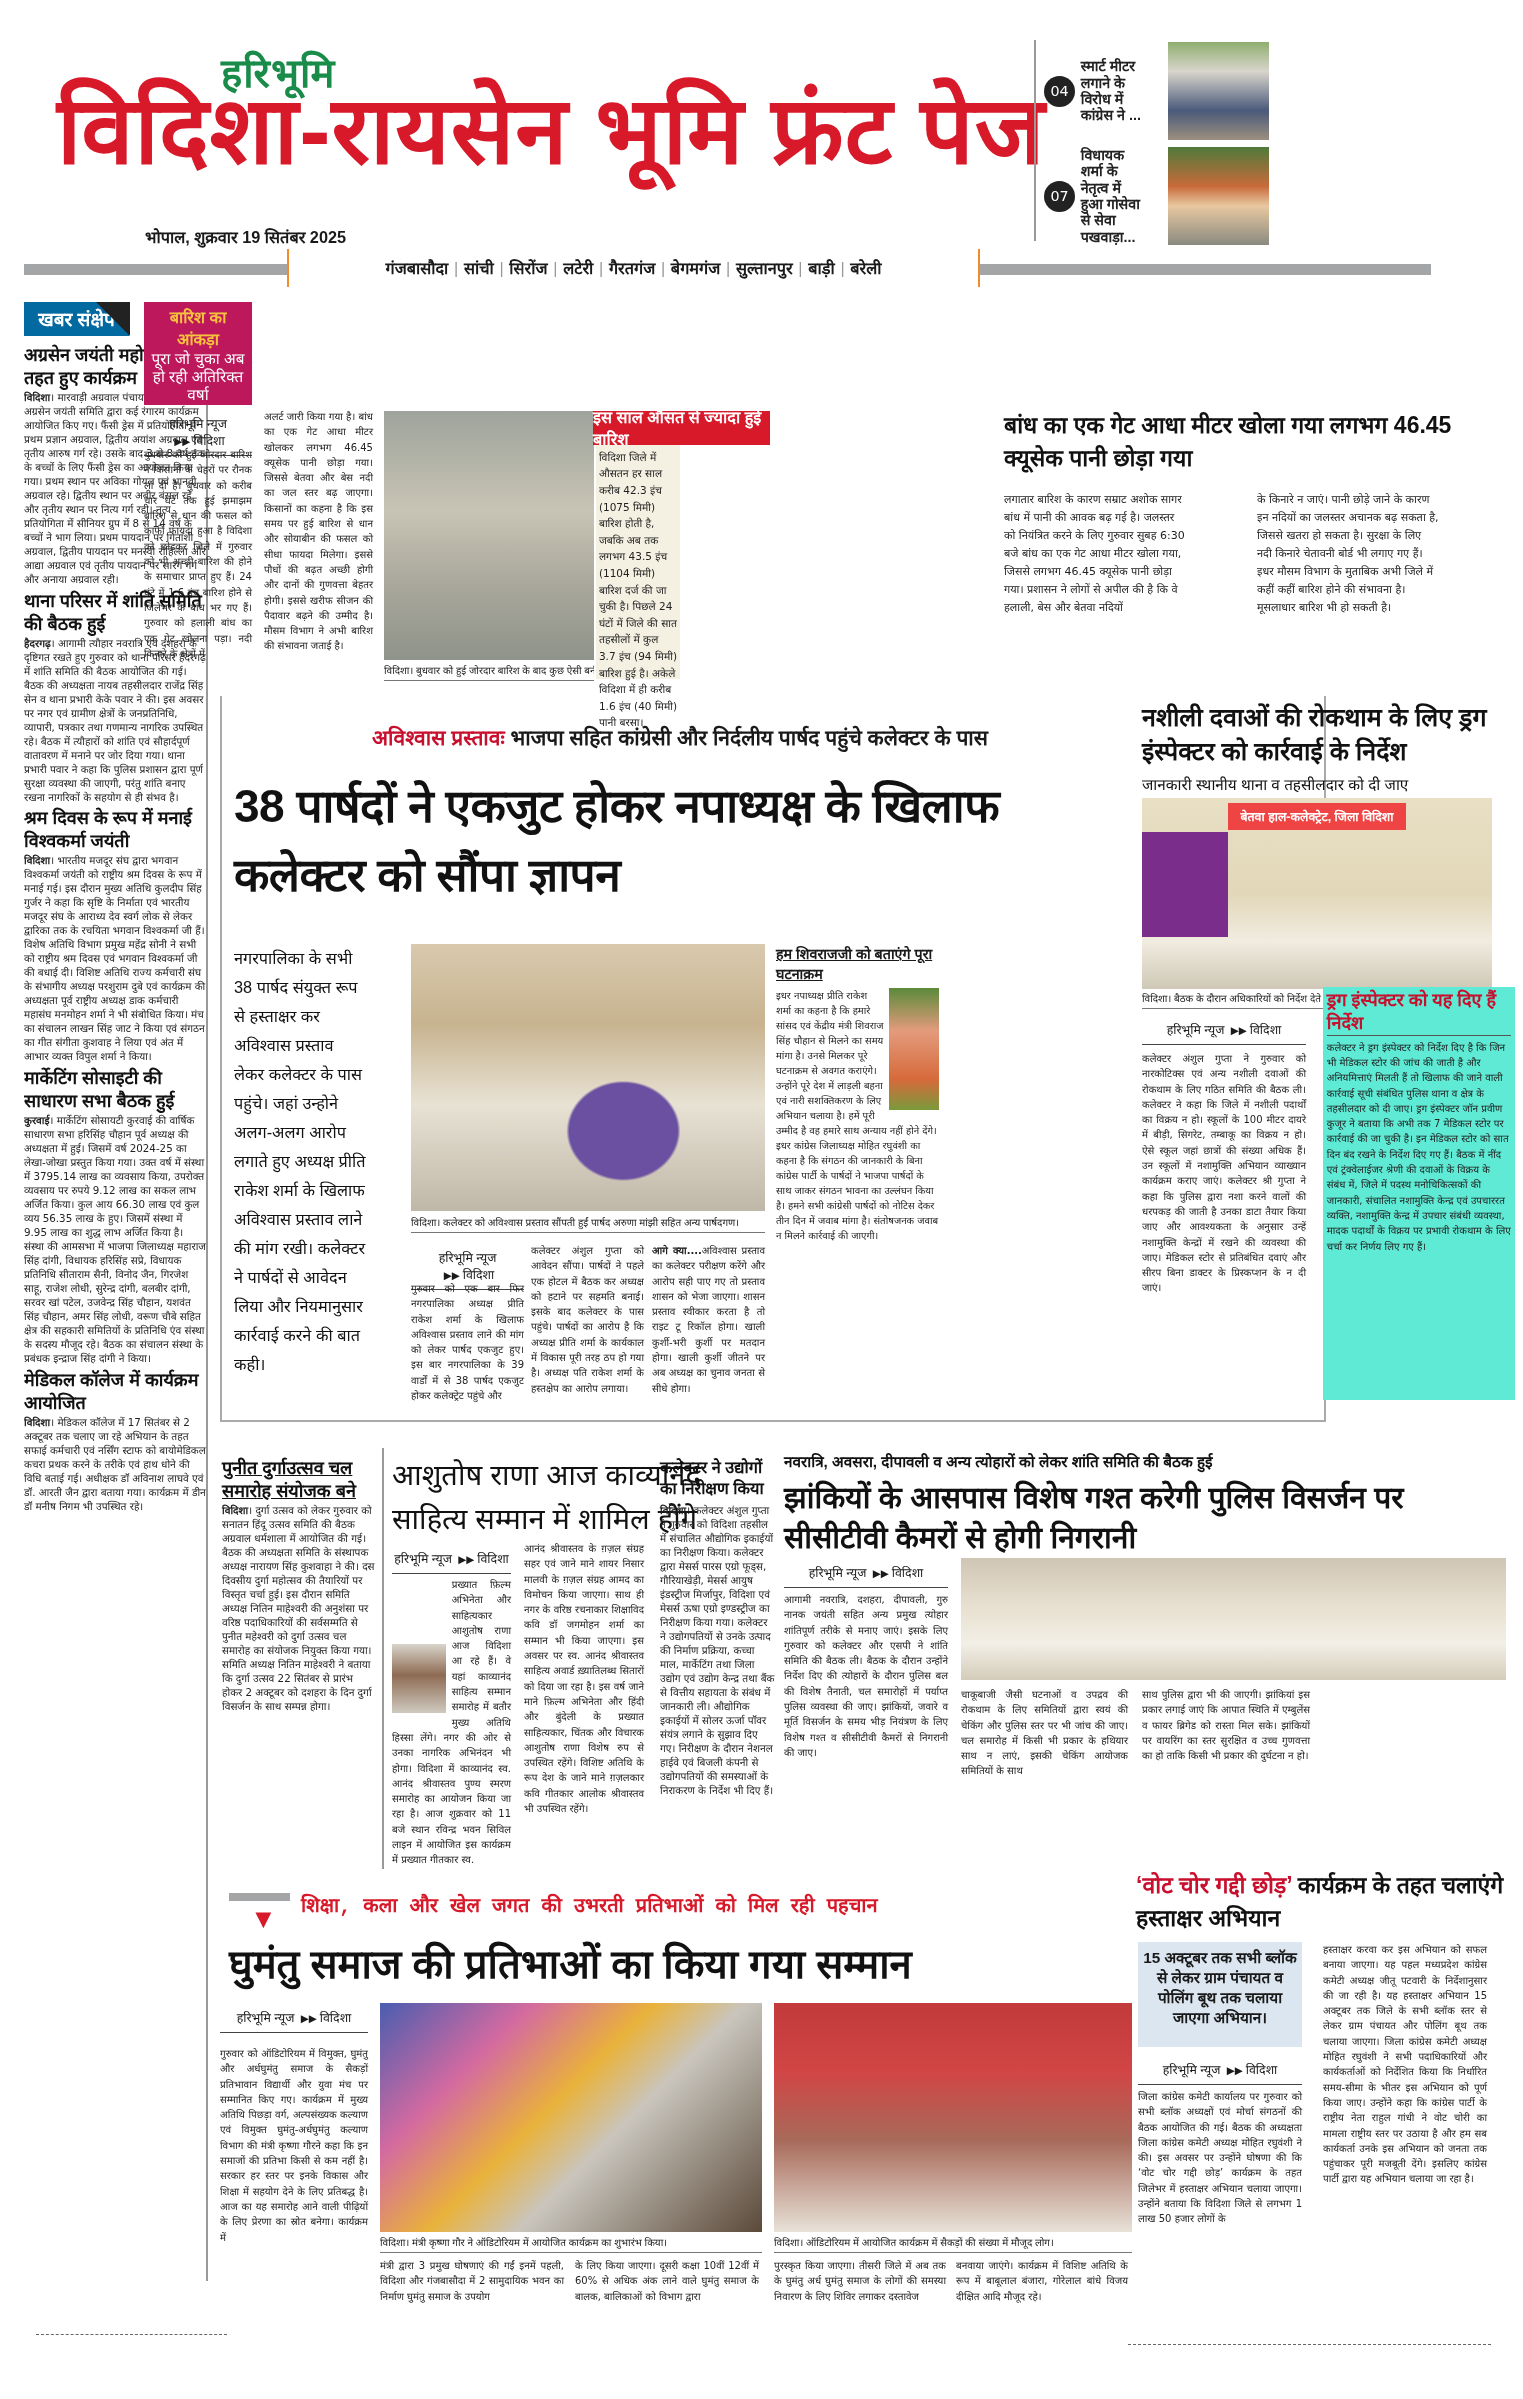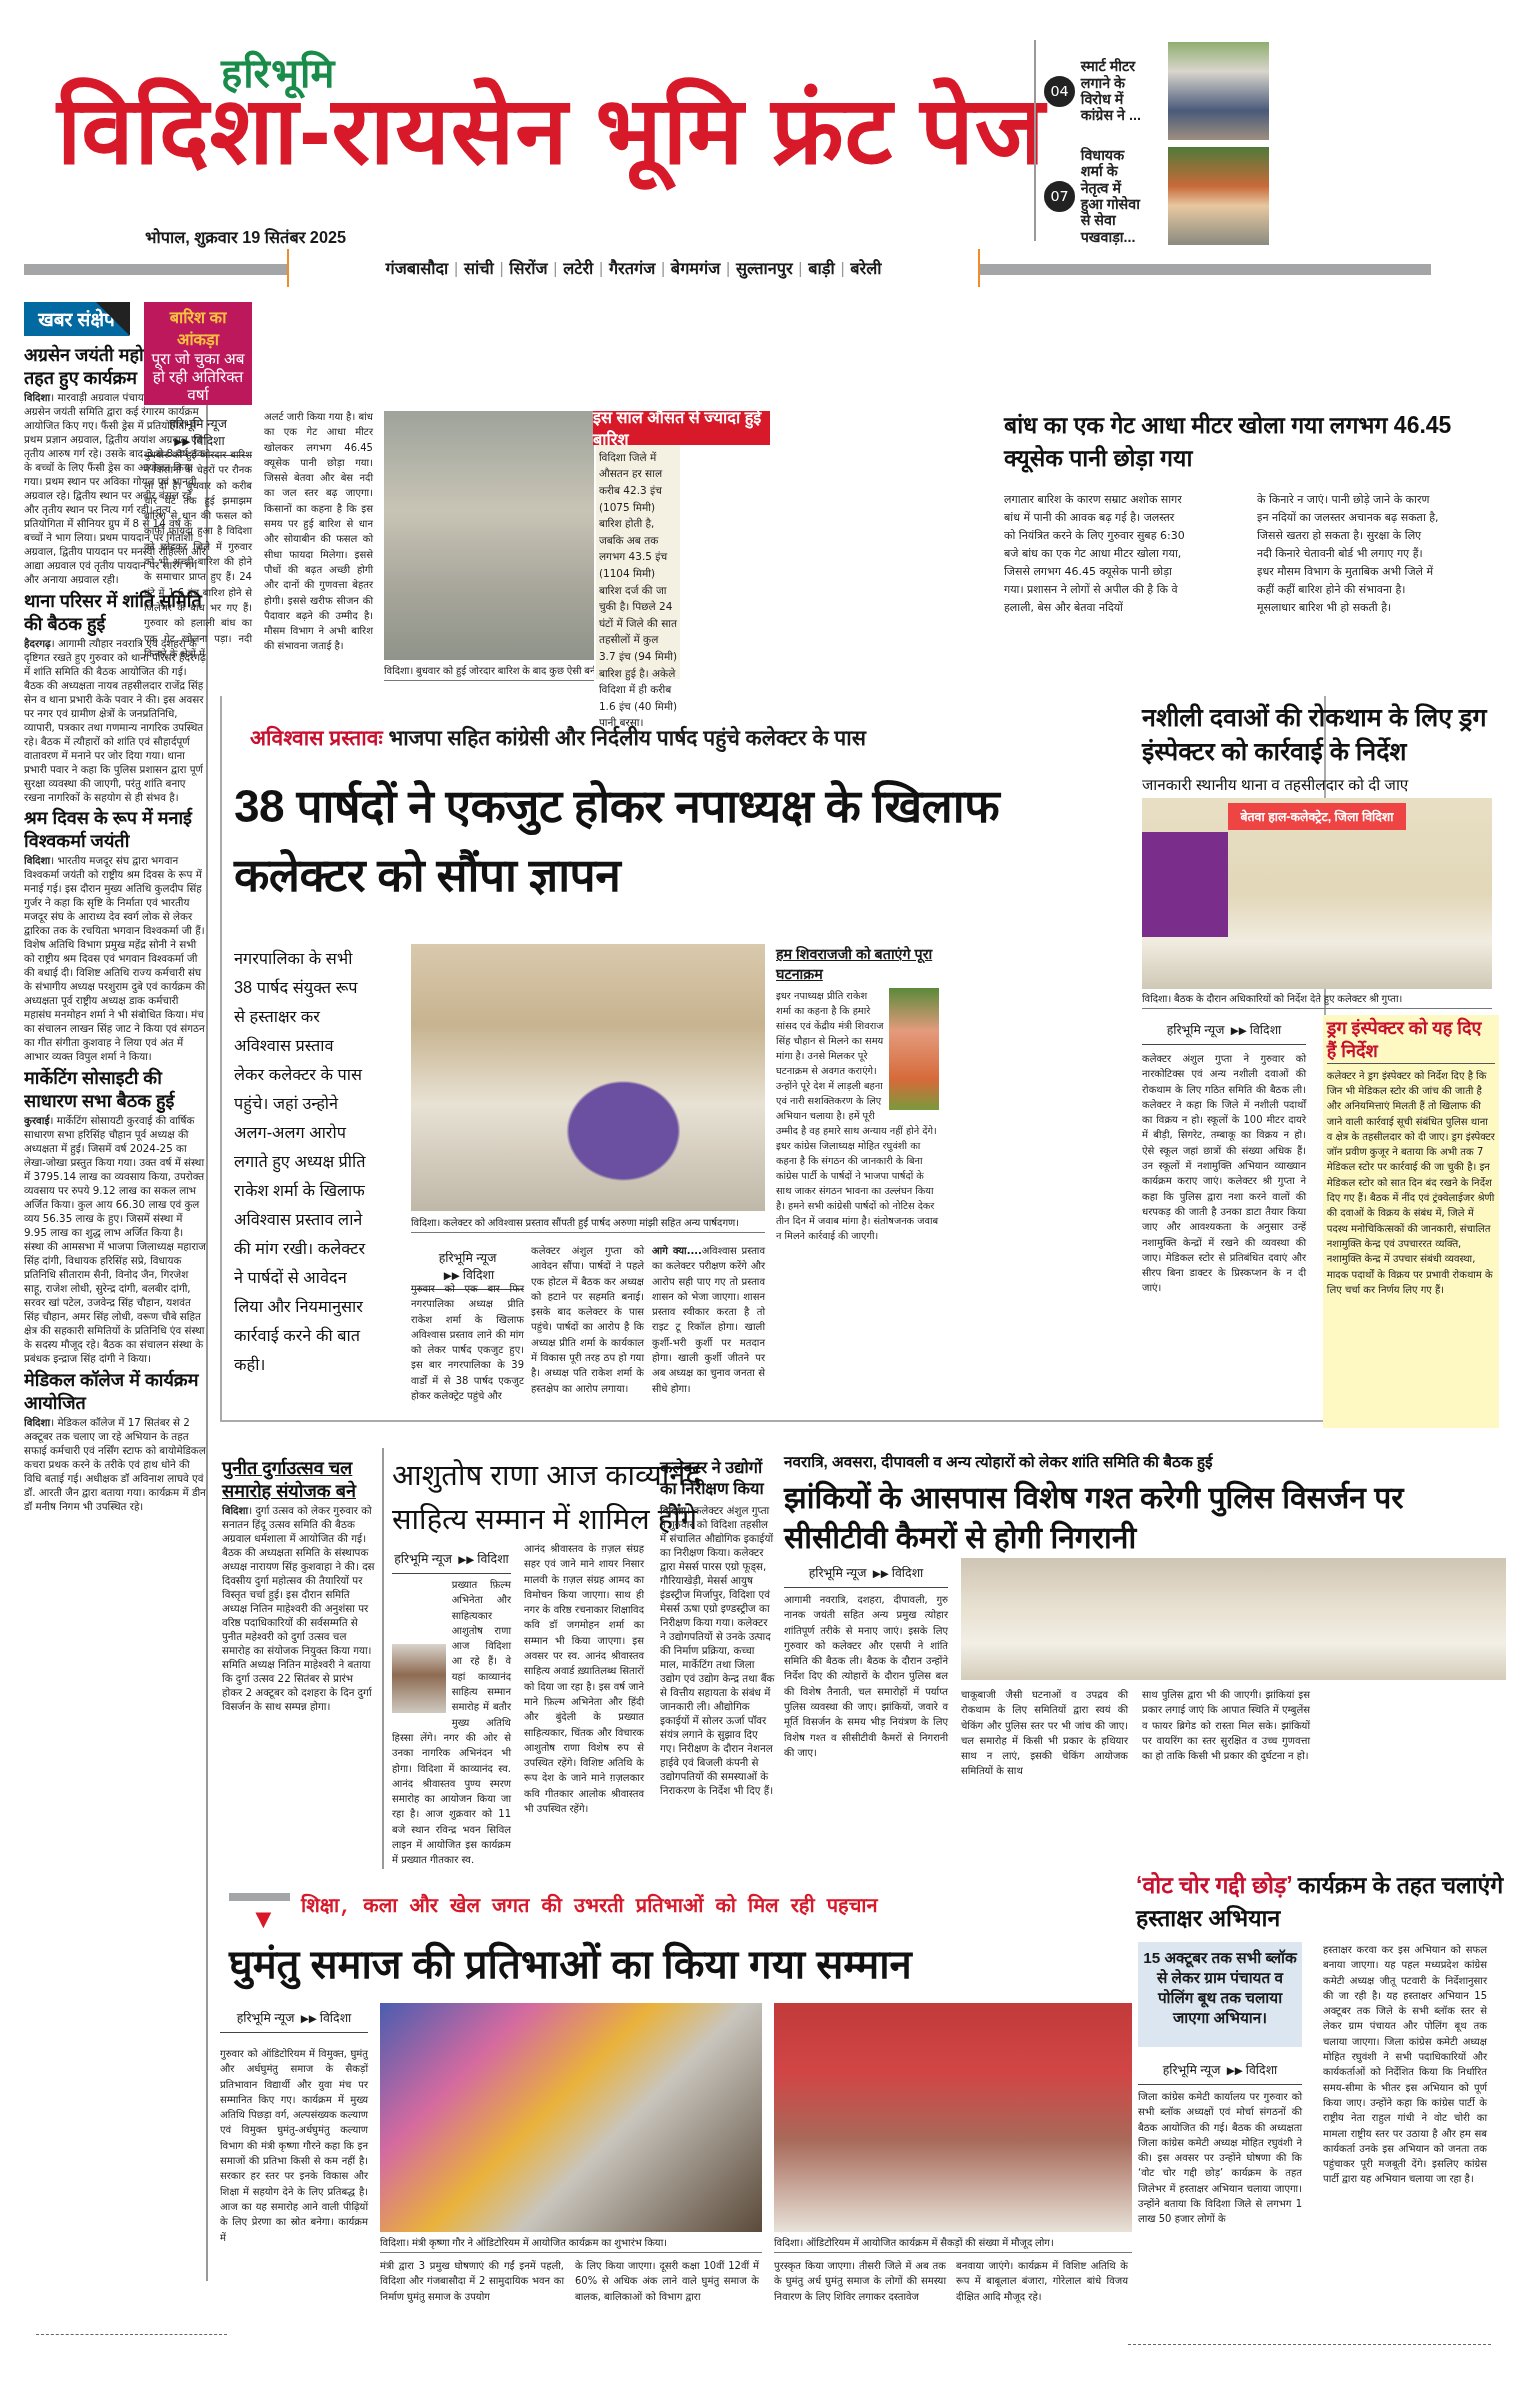--- a/index.html
+++ b/index.html
@@ -48,37 +48,37 @@
   #rain-caption{left:384px;top:660px;width:210px}
   #rain-redbar{left:593px;top:411px;width:177px;height:34px;background:#d7192a;color:#fff;font-weight:bold;font-size:16.3px;font-family:"Liberation Sans",sans-serif;display:flex;align-items:center;justify-content:center}
   #rain-side{left:596px;top:445px;width:84px;height:234px;background:#f4f1e3;padding:3.8px 2.9px}
   #rain-side .body-txt{font-size:10.5px;line-height:16.6px;text-align:left}
   #dam-head{left:1004px;top:409px;width:507px;font-family:"Liberation Sans",sans-serif;font-weight:bold;font-size:23px;line-height:32.5px;color:#111}
   #dam-col1{left:1004px;top:491px;width:110px}
   #dam-col2{left:1124px;top:491px;width:110px}
 
   
   #nc-box{left:220px;top:696px;width:1106px;height:726px;border:2.9px solid #aaa;border-top:none}
-  #nc-kicker{left:250px;top:723px;width:860px;font-family:"Liberation Sans",sans-serif;font-weight:bold;font-size:21px;white-space:nowrap}
+  #nc-kicker{left:250px;top:723px;width:860px;font-family:"Liberation Sans",sans-serif;font-weight:bold;font-size:21px;text-align:center;white-space:nowrap}
   #nc-kicker .red{color:#c8102e}
   #nc-head{left:234px;top:772px;width:908px;font-family:"Liberation Sans",sans-serif;font-weight:bold;font-size:46px;line-height:69px;color:#111;text-align:left;letter-spacing:-0.5px}
   #nc-pull{left:234px;top:944px;width:134px;font-family:"Liberation Sans",sans-serif;font-size:16.3px;line-height:29px;color:#111}
   #nc-photo{left:320px;top:944px;width:282px;height:267px;background:radial-gradient(ellipse at 60% 70%,#6b4fa0 0%,#6b4fa0 18%,transparent 19%),linear-gradient(180deg,#d9c9ad 0%,#c7b38f 30%,#e8e2d4 60%,#bfb7a8 100%)}
   #nc-caption{left:320px;top:1212px;width:282px}
 
   
   #drug-head{left:1142px;top:700px;width:373px;font-family:"Liberation Sans",sans-serif;font-weight:bold;font-size:25px;line-height:34px;color:#111;white-space:nowrap}
   #drug-sub{left:1142px;top:774px;width:373px;font-family:"Liberation Sans",sans-serif;font-size:15.3px;color:#111;white-space:nowrap}
   #drug-photo{left:1142px;top:798px;width:350px;height:191px;background:linear-gradient(180deg,#e8dfc5 0%,#e2d7b8 50%,#f1ece0 75%,#cfc8b6 100%)}
   #drug-tag{left:1228px;top:803px;width:178px;height:27px;background:#ef4444;color:#fff;font-size:12.4px;font-weight:bold;display:flex;align-items:center;justify-content:center;font-family:"Liberation Sans",sans-serif}
   #drug-banner{left:1142px;top:832px;width:86px;height:105px;background:#7a2d8a}
   #drug-caption{left:1142px;top:988px;width:350px}
   #drug-byline{left:1142px;top:1015px;width:164px}
   #drug-col1{left:1142px;top:1051px;width:164px}
-  #drug-box{left:1323px;top:1015px;width:176px;height:413px;background:#fef9c3;padding:1.9px 3.8px}
+  #drug-box{left:1323px;top:987px;width:192px;height:413px;background:#5eead4;padding:1.9px 3.8px}
   #drug-box-h{font-family:"Liberation Sans",sans-serif;font-weight:bold;font-size:18px;line-height:23px;color:#c8102e;border-bottom:1.9px solid #555;margin-bottom:3.8px}
 
   
   #durga{left:222px;top:1453px;width:153px}
   #ashu-head{left:392px;top:1453px;width:363px;font-family:"Liberation Sans",sans-serif;font-size:29px;line-height:44px;color:#111}
   #ashu-byline{left:392px;top:1544px;width:119px}
   #coll-ind{left:660px;top:1453px;width:113px}
   #fest-kicker{left:784px;top:1451px;width:731px;font-family:"Liberation Sans",sans-serif;font-size:15.3px;font-weight:bold;color:#111;white-space:nowrap}
   #fest-head{left:784px;top:1478px;width:731px;font-family:"Liberation Sans",sans-serif;font-weight:bold;font-size:30px;line-height:40px;color:#111;white-space:nowrap}
   #fest-byline{left:784px;top:1558px;width:164px}

